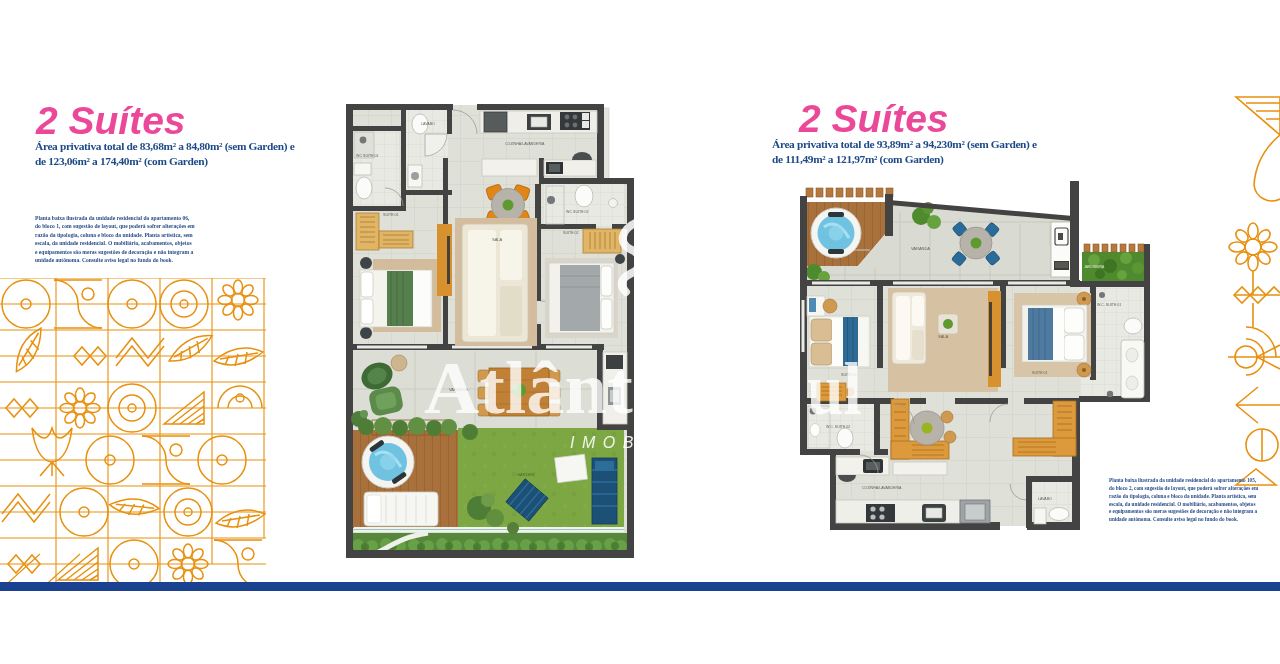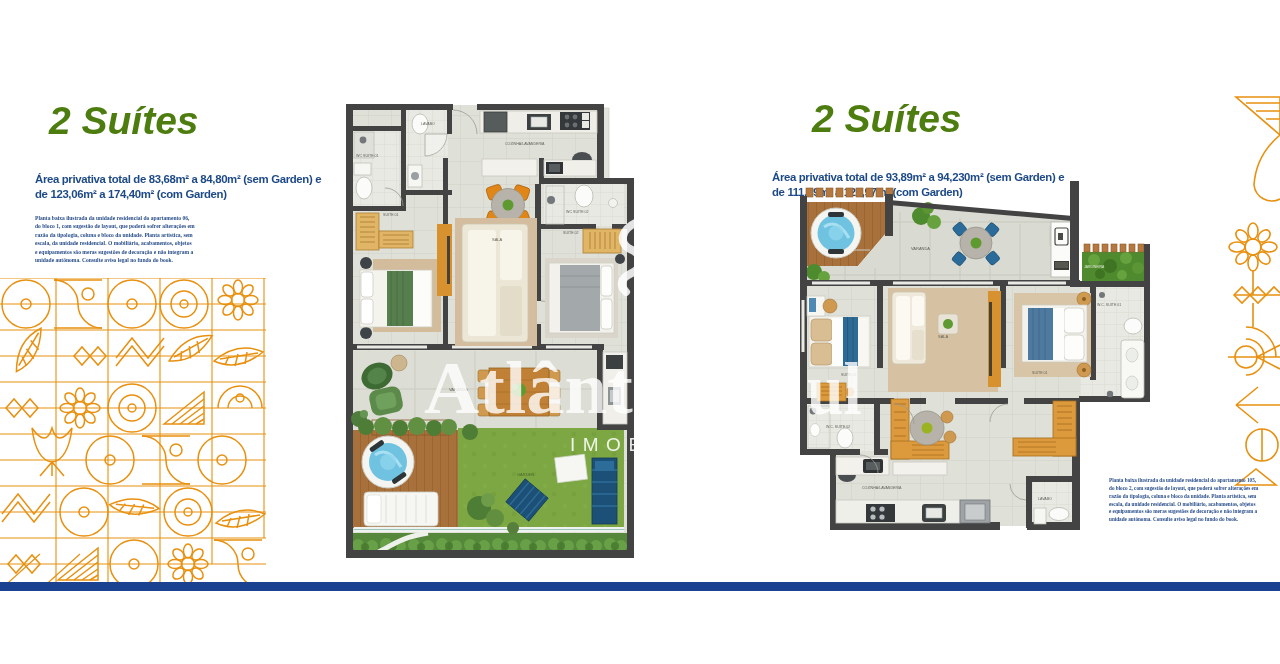--- a/index.html
+++ b/index.html
@@ -1,22 +1,22 @@
 <!DOCTYPE html>
 <html><head>
 <meta charset="utf-8">
 <style>
   html,body{margin:0;padding:0;}
   body{width:1280px;height:664px;background:#ffffff;overflow:hidden;position:relative;
        font-family:"Liberation Sans", sans-serif;}
   .abs{position:absolute;}
   .h1{font-family:"Liberation Sans", sans-serif;font-weight:bold;font-style:italic;
-      font-size:39px;color:#4d7c0f;letter-spacing:0px;margin-left:13px;}
-  .area{font-family:Liberation Sans, sans-serif;font-weight:bold;font-size:11.4px;
-        color:#1d4a87;line-height:15.2px;letter-spacing:-0.35px;margin-top:33px;}
+      font-size:39px;color:#ec4899;letter-spacing:0px;}
+  .area{font-family:Liberation Serif, serif;font-weight:bold;font-size:11.4px;
+        color:#1d4a87;line-height:15.2px;letter-spacing:-0.35px;}
   .legal{font-family:"Liberation Serif", serif;font-weight:bold;font-size:5.55px;
          color:#2a4f8a;line-height:8.4px;}
   .wm{font-family:"Liberation Serif", serif;font-weight:bold;color:rgba(255,255,255,0.8);}
 </style>
 </head>
 <body>
 
 <div class="abs" style="left:0;top:278px;width:266px;height:316px;">
 <svg width="266" height="316" viewBox="0 0 266 316" fill="none" stroke="#e8900f" stroke-width="1.5">
 <defs>
@@ -763,13 +763,13 @@
 </g>
 </svg>
 </div>
 
 <div class="abs" style="left:0;top:582px;width:1280px;height:9px;background:#1b4191;"></div>
 
 <div class="abs wm" style="left:424px;top:347px;font-size:73px;line-height:normal;transform:scaleX(1.05);transform-origin:left top;">Atlânt</div>
 
 <div class="abs wm" style="left:807px;top:348px;font-size:73px;line-height:normal;transform:scaleX(0.9);transform-origin:left top;">ul</div>
 
-<div class="abs wm" style="left:570px;top:434px;font-size:19px;letter-spacing:7.5px;font-family:'Liberation Sans',sans-serif;font-weight:normal;color:rgba(255,255,255,0.88);">IMOB</div>
+<div class="abs wm" style="left:570px;top:434px;font-size:16px;letter-spacing:7.5px;font-family:'Liberation Sans',sans-serif;font-weight:normal;color:rgba(255,255,255,0.88);font-style:italic;">IMOB</div>
 
 </body></html>

